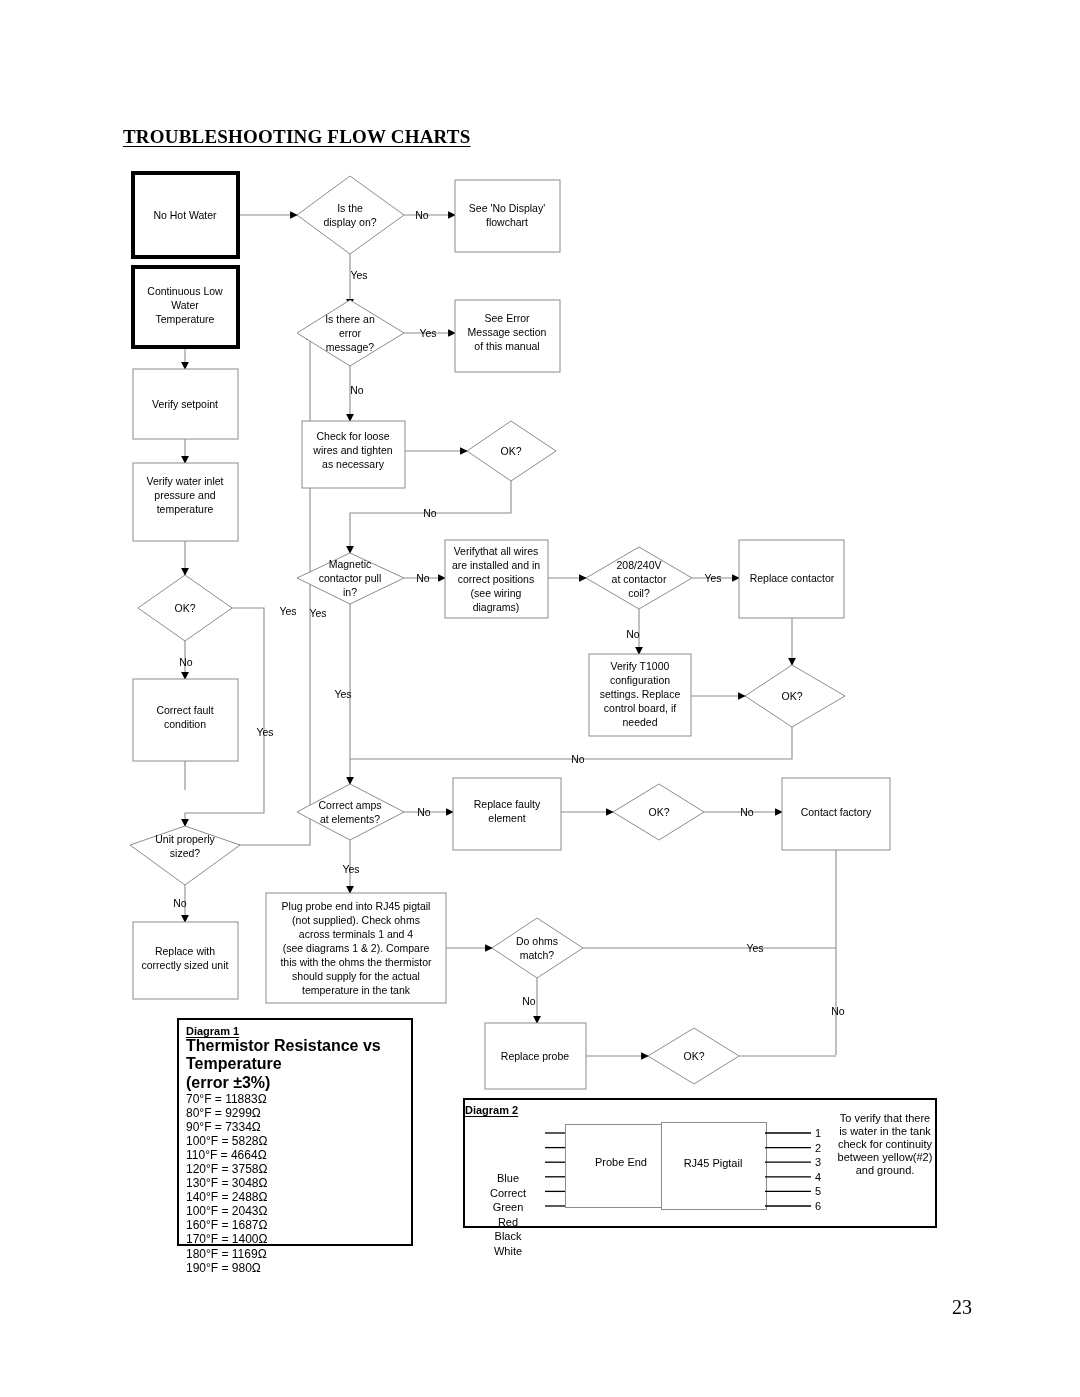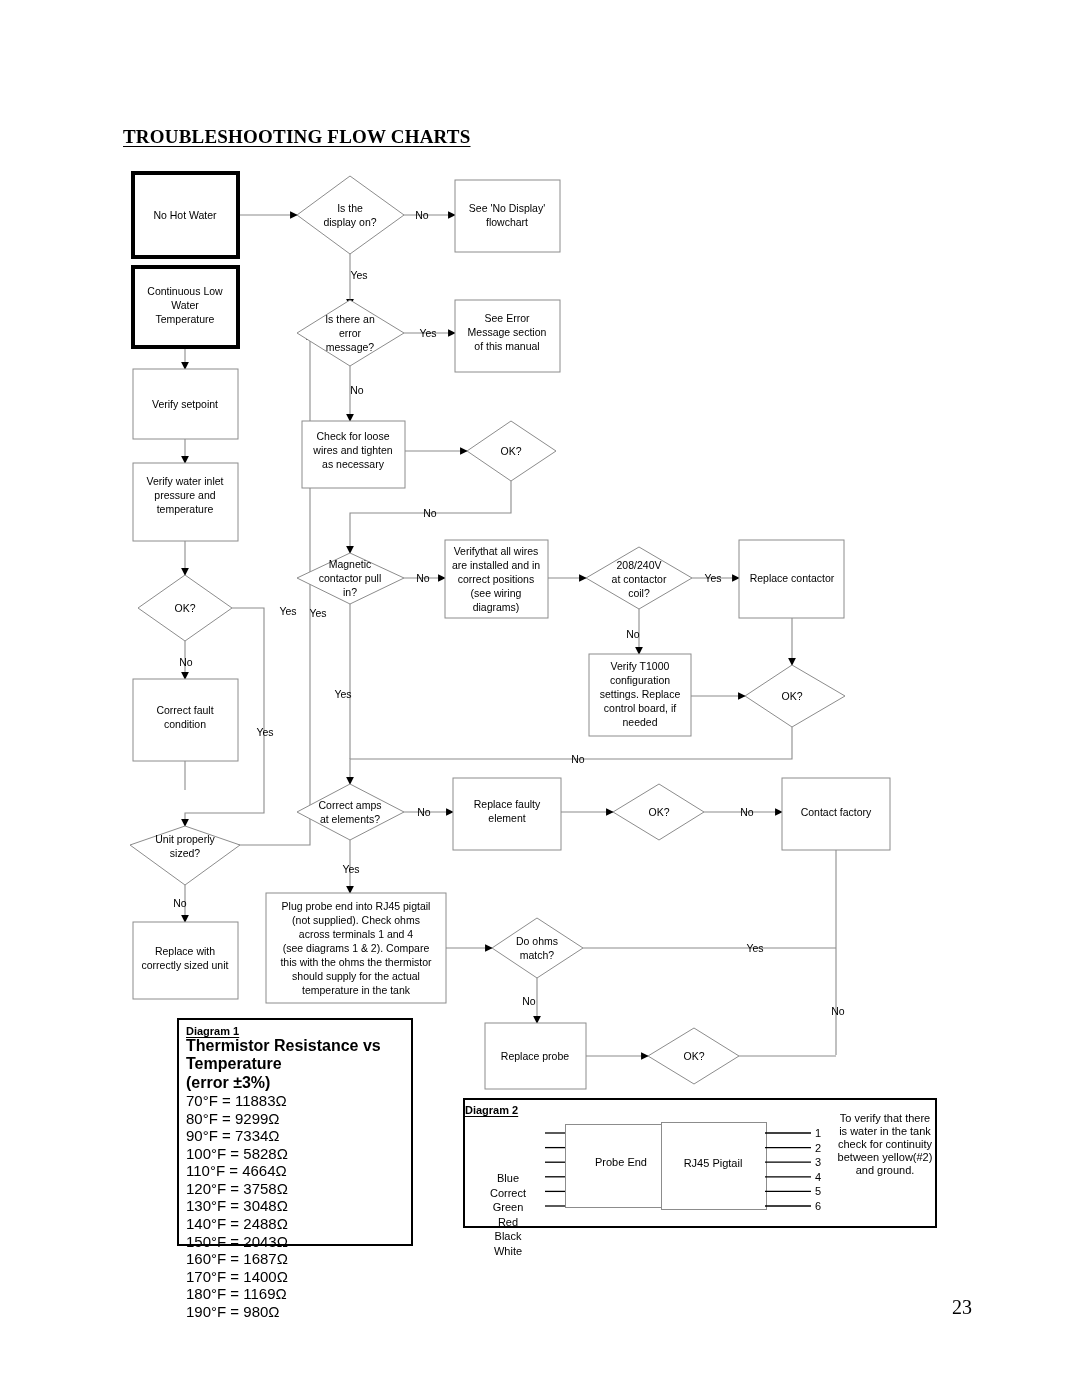--- a/index.html
+++ b/index.html
@@ -19,21 +19,21 @@
   .ln{stroke:#8c8c8c;stroke-width:1.1;fill:none;}
   .ah{fill:#000;}
   .lbl{font-size:10.5px;}
   .ntext{font-size:10.5px;text-anchor:middle;}
   
   .dgbox{position:absolute;background:#fff;border:2.5px solid #000;box-sizing:border-box;}
   #diagram1{left:177px;top:1018px;width:236px;height:228px;padding:5px 7px;}
   #diagram2{left:463px;top:1098px;width:474px;height:130px;padding:4px 0;}
   .dg-title{font-weight:bold;font-size:11px;text-decoration:underline;text-underline-offset:2px;}
   .dg-sub{font-weight:bold;font-size:16px;line-height:1.15;}
-  .dg-rows{font-size:15px;line-height:1.17;margin-top:0px;}
+  .dg-rows{font-size:12px;line-height:1.17;margin-top:0px;}
   #d2wrap{position:relative;width:100%;height:100%;}
   #d2 .wirelabels{position:absolute;left:10px;top:22px;width:66px;text-align:center;
                   font-size:11px;line-height:1.32;margin-top:45px;}
   #d2 .pinlabels{position:absolute;left:350px;top:22px;width:16px;text-align:left;
                  font-size:11px;line-height:1.32;}
   #d2 .note{position:absolute;left:372px;top:8px;width:96px;text-align:center;
             font-size:11px;line-height:1.18;}
   #d2 .probe{position:absolute;left:100px;top:20px;width:112px;height:82px;
              border:1px solid #8c8c8c;background:#fff;}
   #d2 .probetab{position:absolute;left:206px;top:50px;width:44px;height:18px;
@@ -334,21 +334,21 @@
     <div class="dg-sub">(error ±3%)</div>
     <div class="dg-rows" id="d1rows">
         <div>70°F = 11883Ω</div>
         <div>80°F = 9299Ω</div>
         <div>90°F = 7334Ω</div>
         <div>100°F = 5828Ω</div>
         <div>110°F = 4664Ω</div>
         <div>120°F = 3758Ω</div>
         <div>130°F = 3048Ω</div>
         <div>140°F = 2488Ω</div>
-        <div>150°F = 2043Ω</div>
+        <div>100°F = 2043Ω</div>
         <div>160°F = 1687Ω</div>
         <div>170°F = 1400Ω</div>
         <div>180°F = 1169Ω</div>
         <div>190°F = 980Ω</div>
       </div>
   </div>
 
   <div class="dgbox" id="diagram2">
     <div id="d2wrap">
       <div id="d2">

